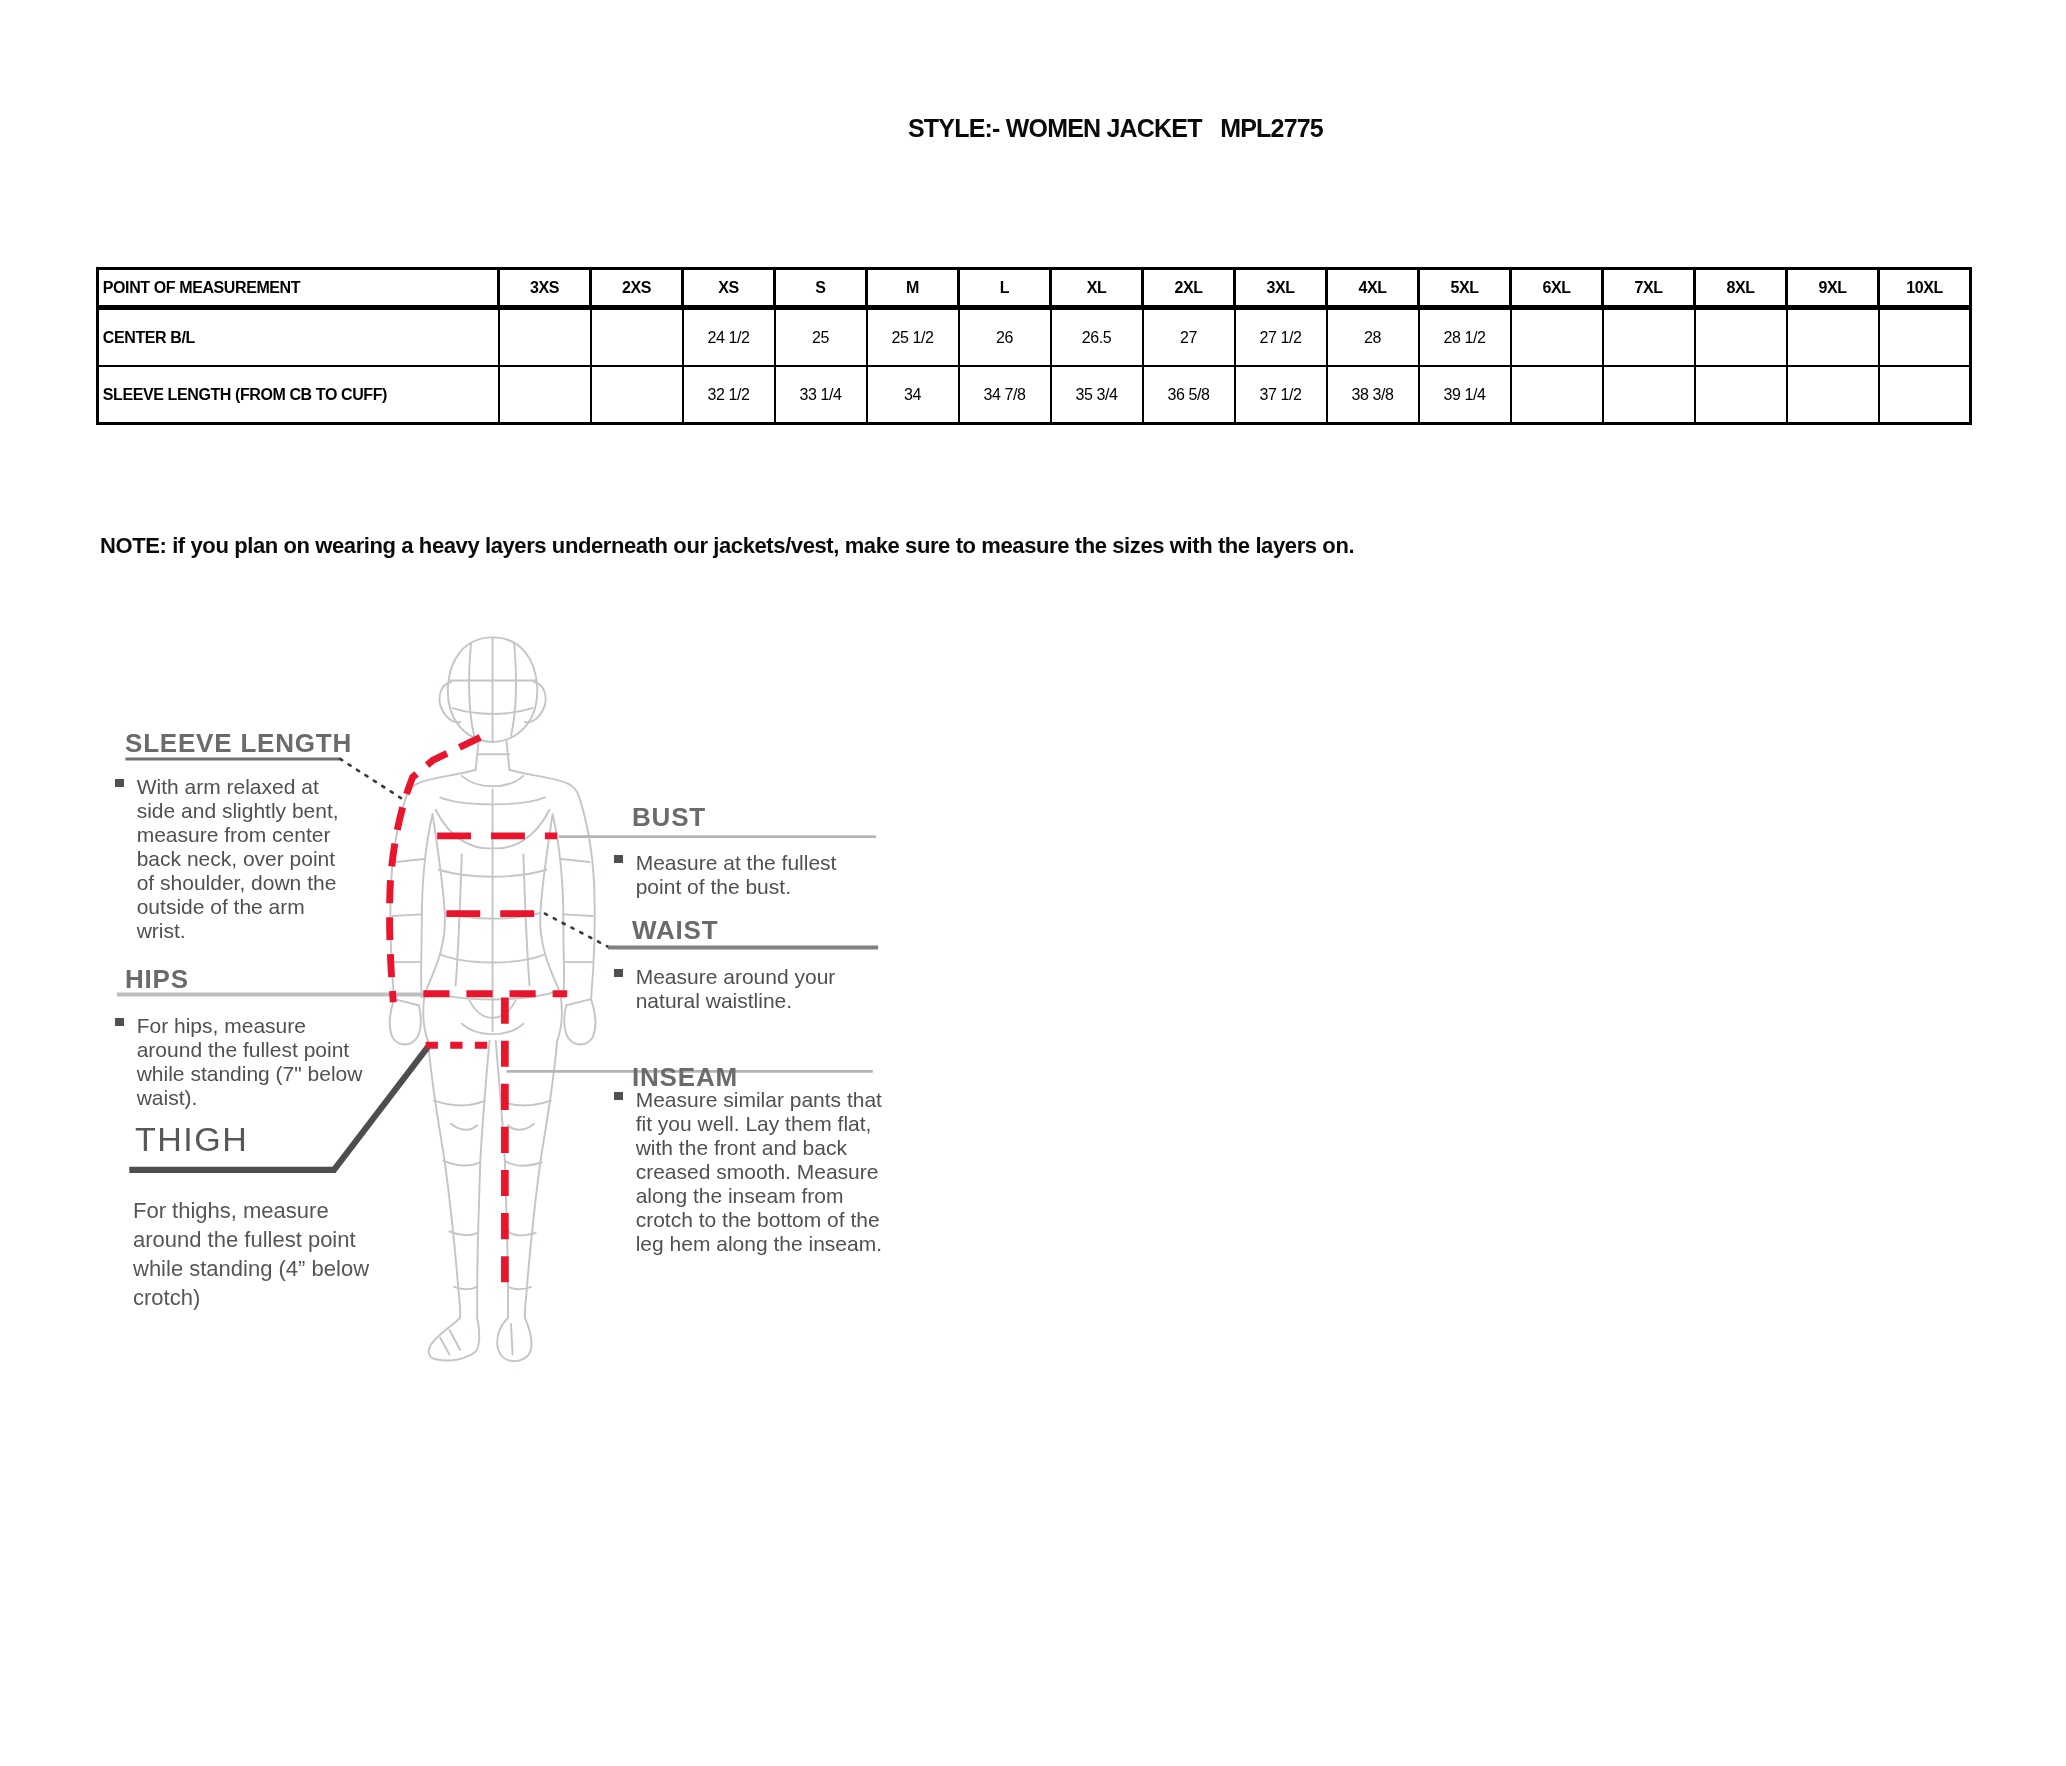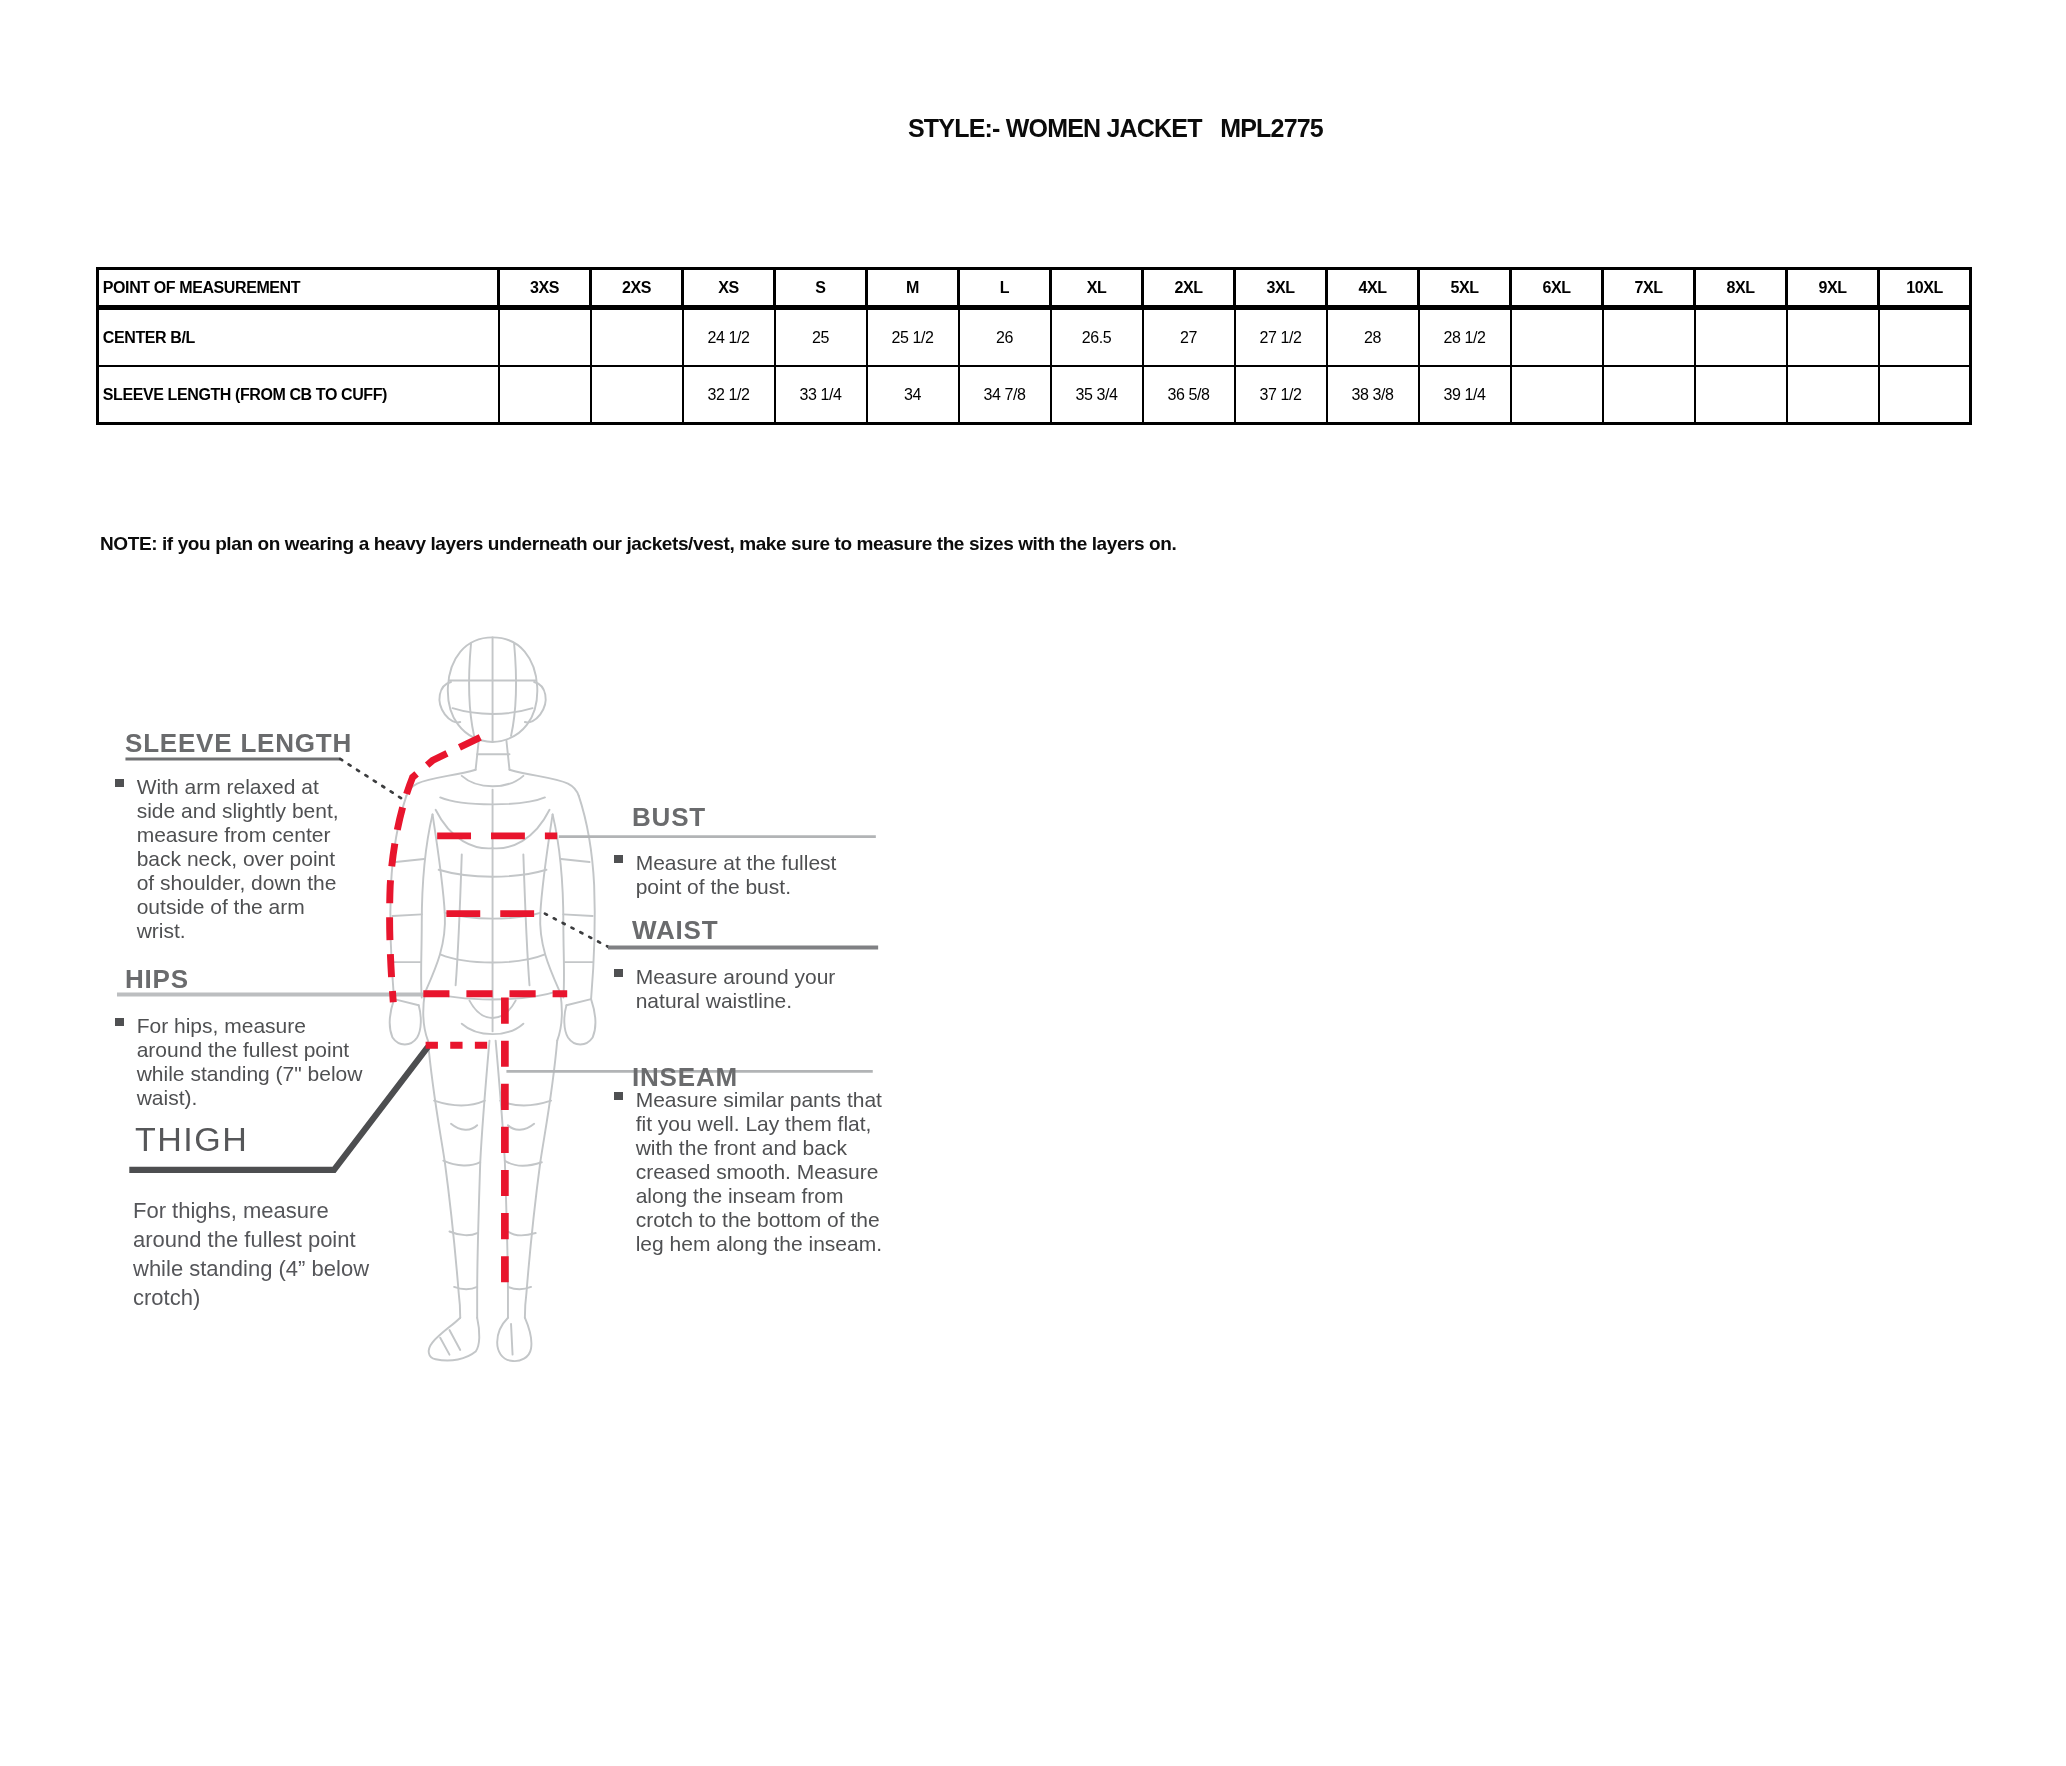--- a/index.html
+++ b/index.html
@@ -60,21 +60,21 @@
   }
   table.size-chart td.row-label{
     text-align:left;
     font-weight:bold;
     padding-left:3.8px;
   }
   
   .note-line{
     position:absolute;
     left:100px; top:533px;
-    font-size:19px;
+    font-size:22px;
     font-weight:bold;
     letter-spacing:-0.4px;
     color:#0b0b0b;
     white-space:nowrap;
   }
   
   .figure-svg{
     position:absolute;
     left:0; top:0;
     width:1039px; height:1424px;

